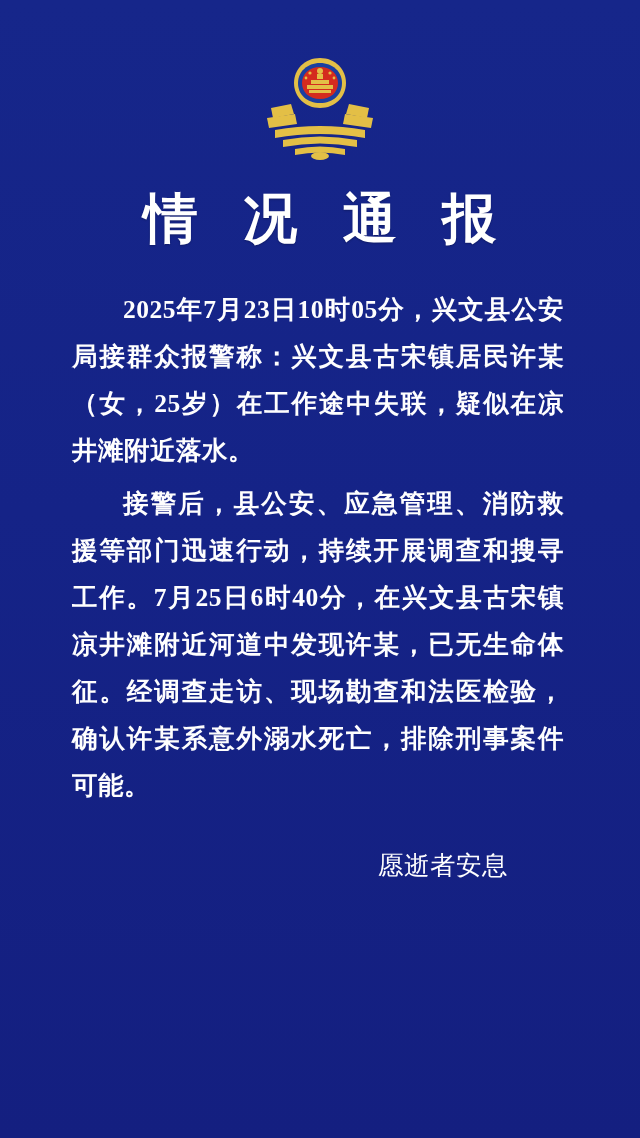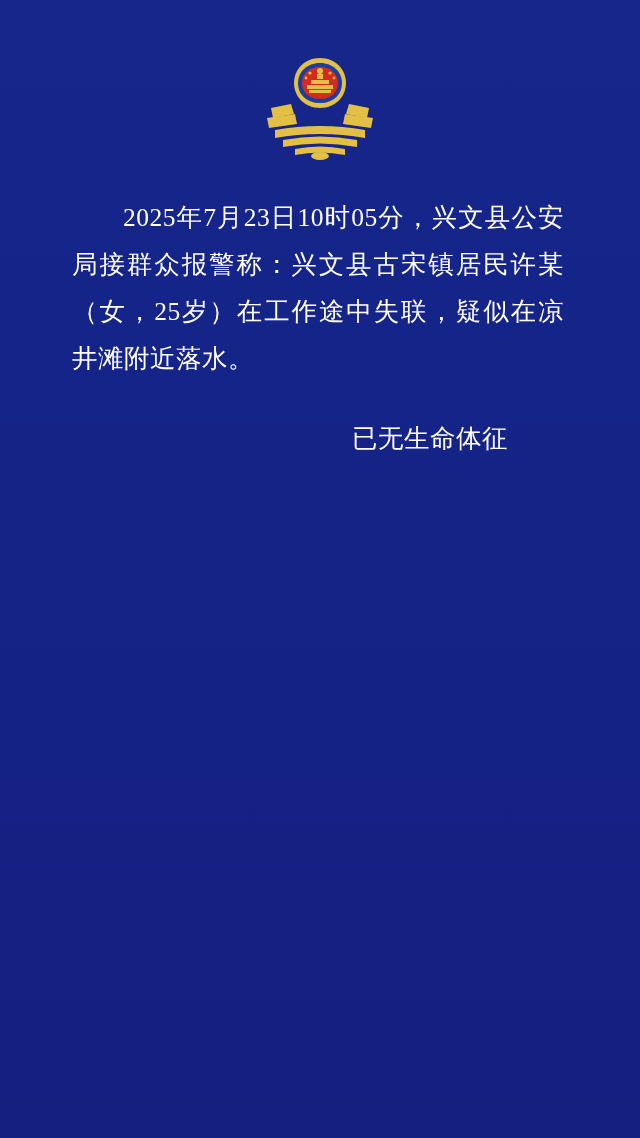--- a/index.html
+++ b/index.html
@@ -57,20 +57,21 @@
   }
   .para {
     font-size: 25.5px;
     line-height: 47px;
     text-indent: 2em;
     color: #fefefe;
     letter-spacing: 0.5px;
     margin: 0 4px 6px 0;
     text-align: justify;
     text-justify: inter-ideograph;
+    font-weight: bold;
   }
 
   
   .signature {
     margin-top: 34px;
     text-align: right;
     padding-right: 60px;
   }
   .signature div {
     font-size: 25.5px;
@@ -112,22 +113,24 @@
           <circle cx="59" cy="19" r="3"></circle>
           <circle cx="49" cy="21" r="1.6"></circle>
           <circle cx="69" cy="21" r="1.6"></circle>
           <circle cx="45" cy="26" r="1.4"></circle>
           <circle cx="73" cy="26" r="1.4"></circle>
         </g>
       </svg>
     </div>
   </div>
 
+  <h1 class="title">情 况 通 报</h1>
 
   <div class="body-text">
     <p class="para">2025年7月23日10时05分，兴文县公安局接群众报警称：兴文县古宋镇居民许某（女，25岁）在工作途中失联，疑似在凉井滩附近落水。</p>
+    <p class="para">接警后，县公安、应急管理、消防救援等部门迅速行动，持续开展调查和搜寻工作。7月25日6时40分，在兴文县古宋镇凉井滩附近河道中发现许某，已无生命体征。经调查走访、现场勘查和法医检验，确认许某系意外溺水死亡，排除刑事案件可能。</p>
   </div>
 
   <div class="signature">
-    <div>已无生命体征</div>
+    <div>愿逝者安息</div>
   </div>
 
 </div>
 
 </body></html>

